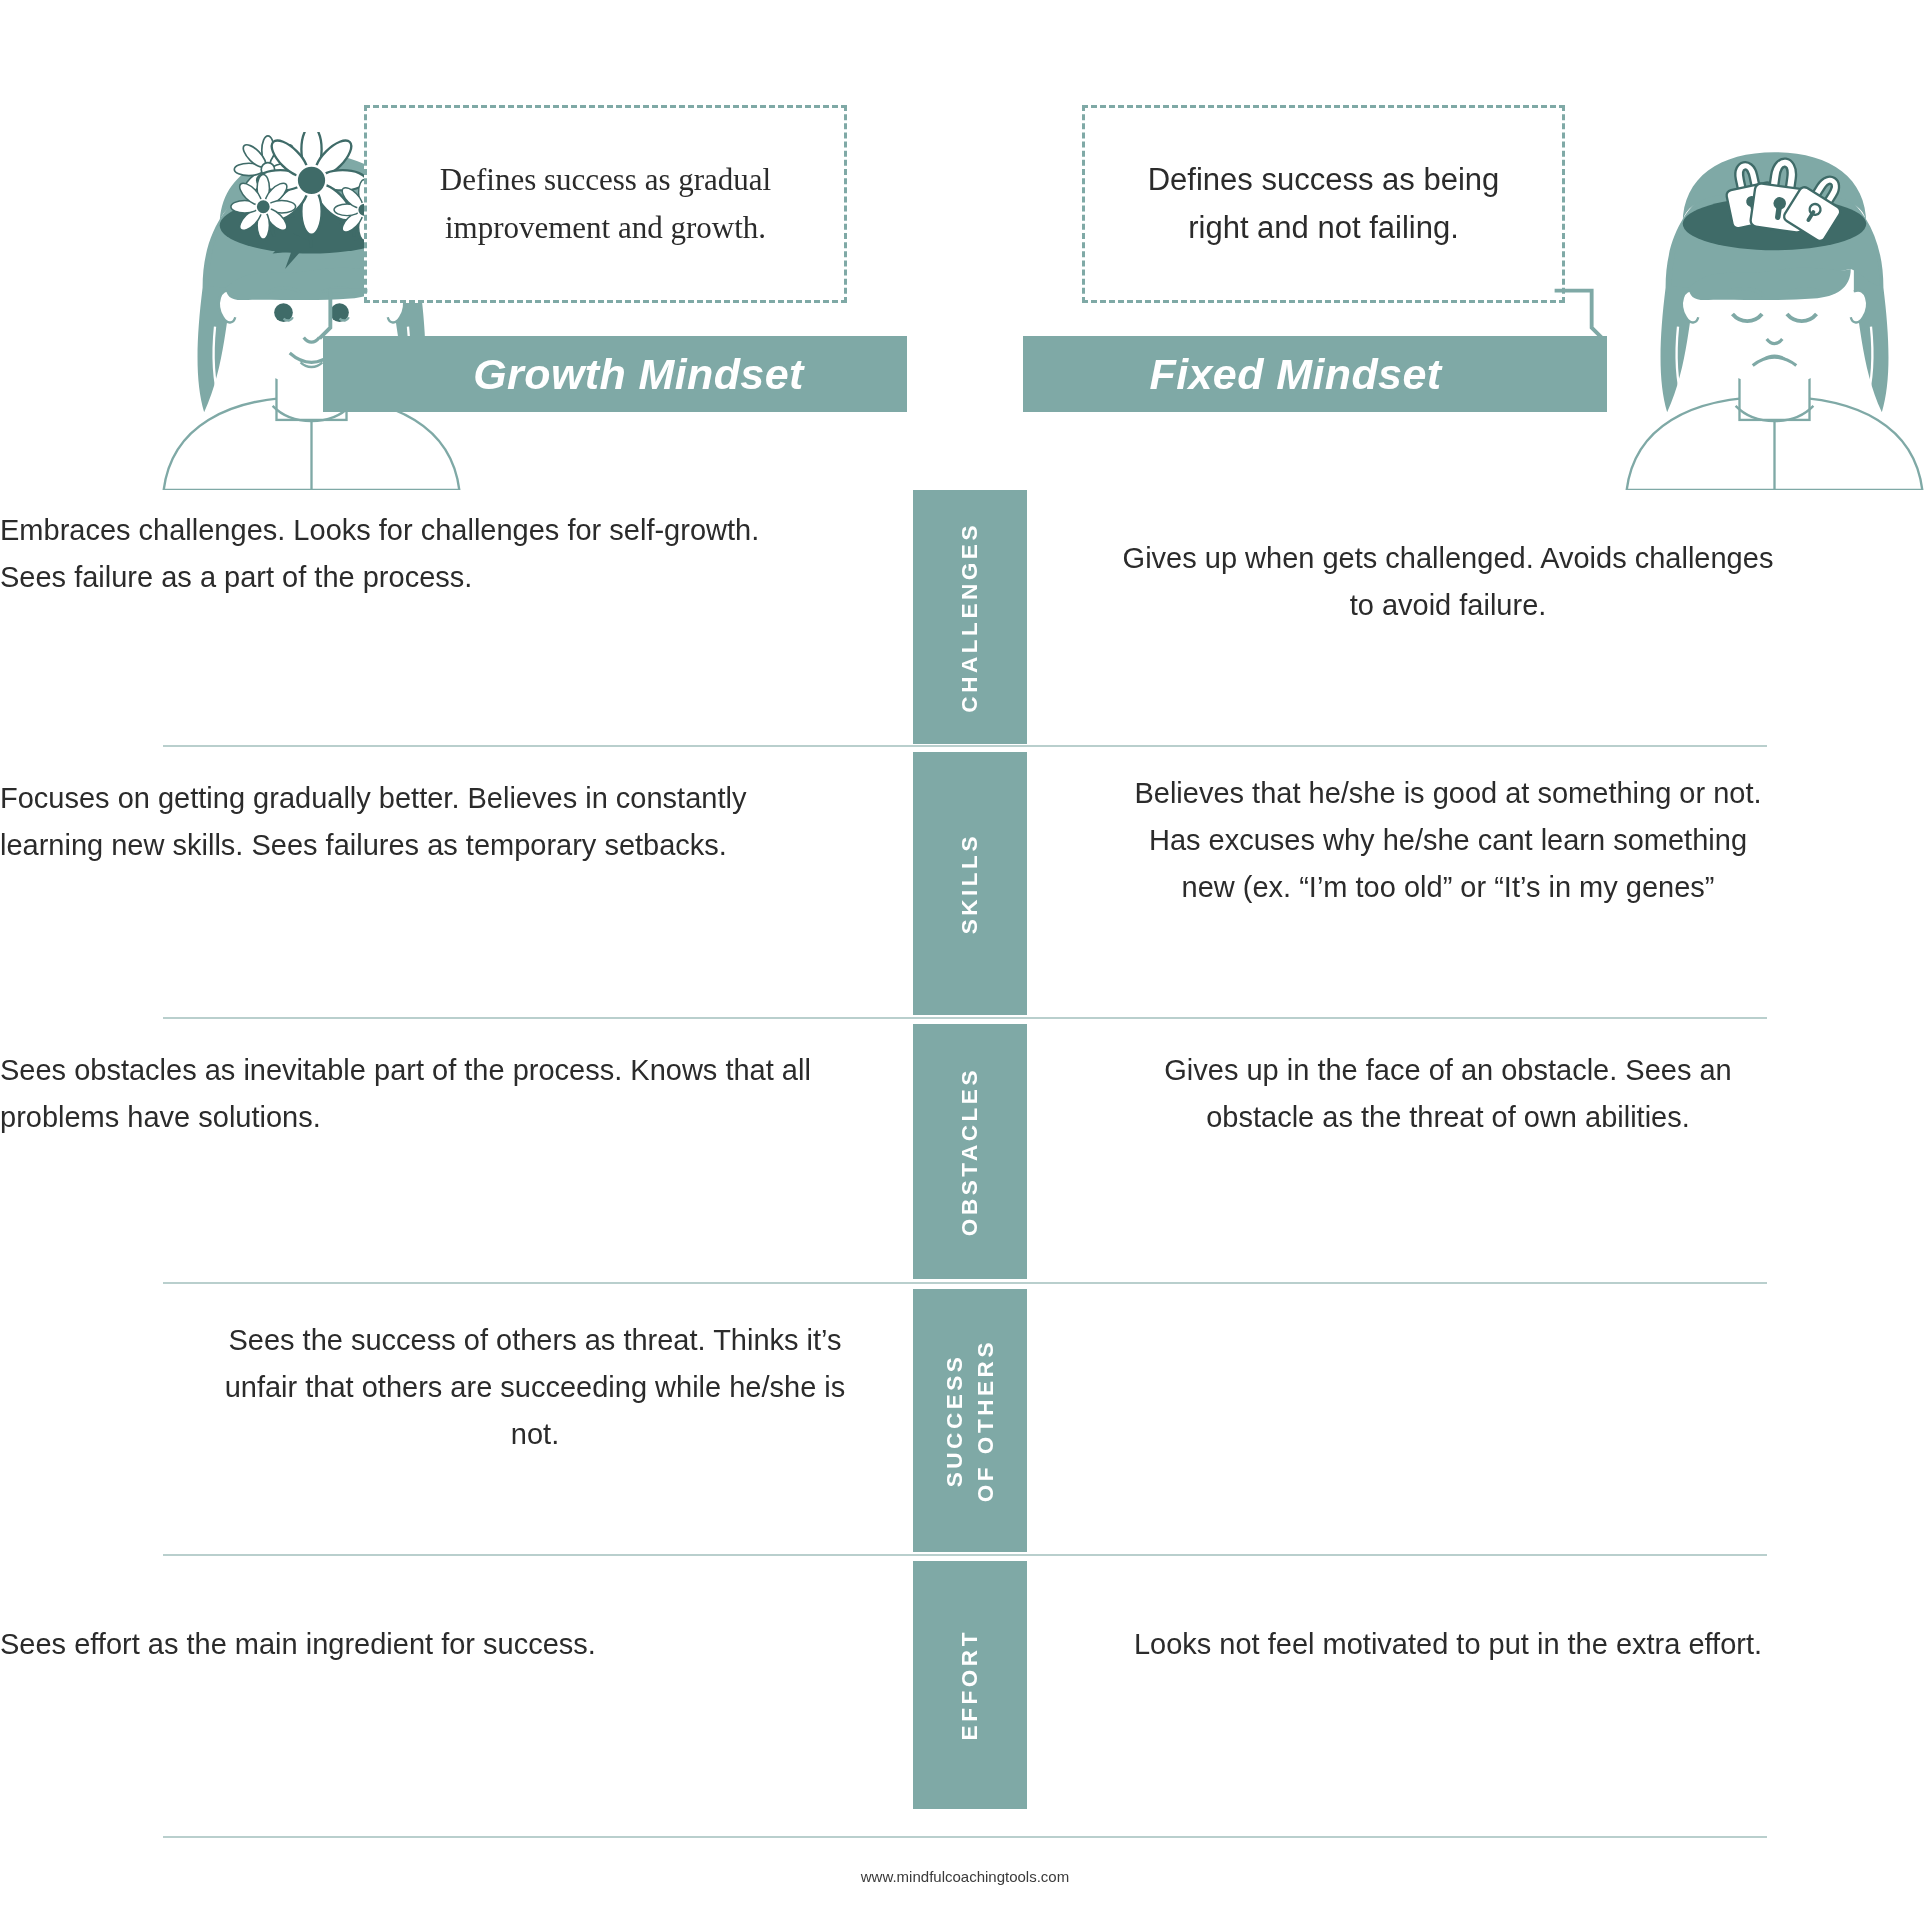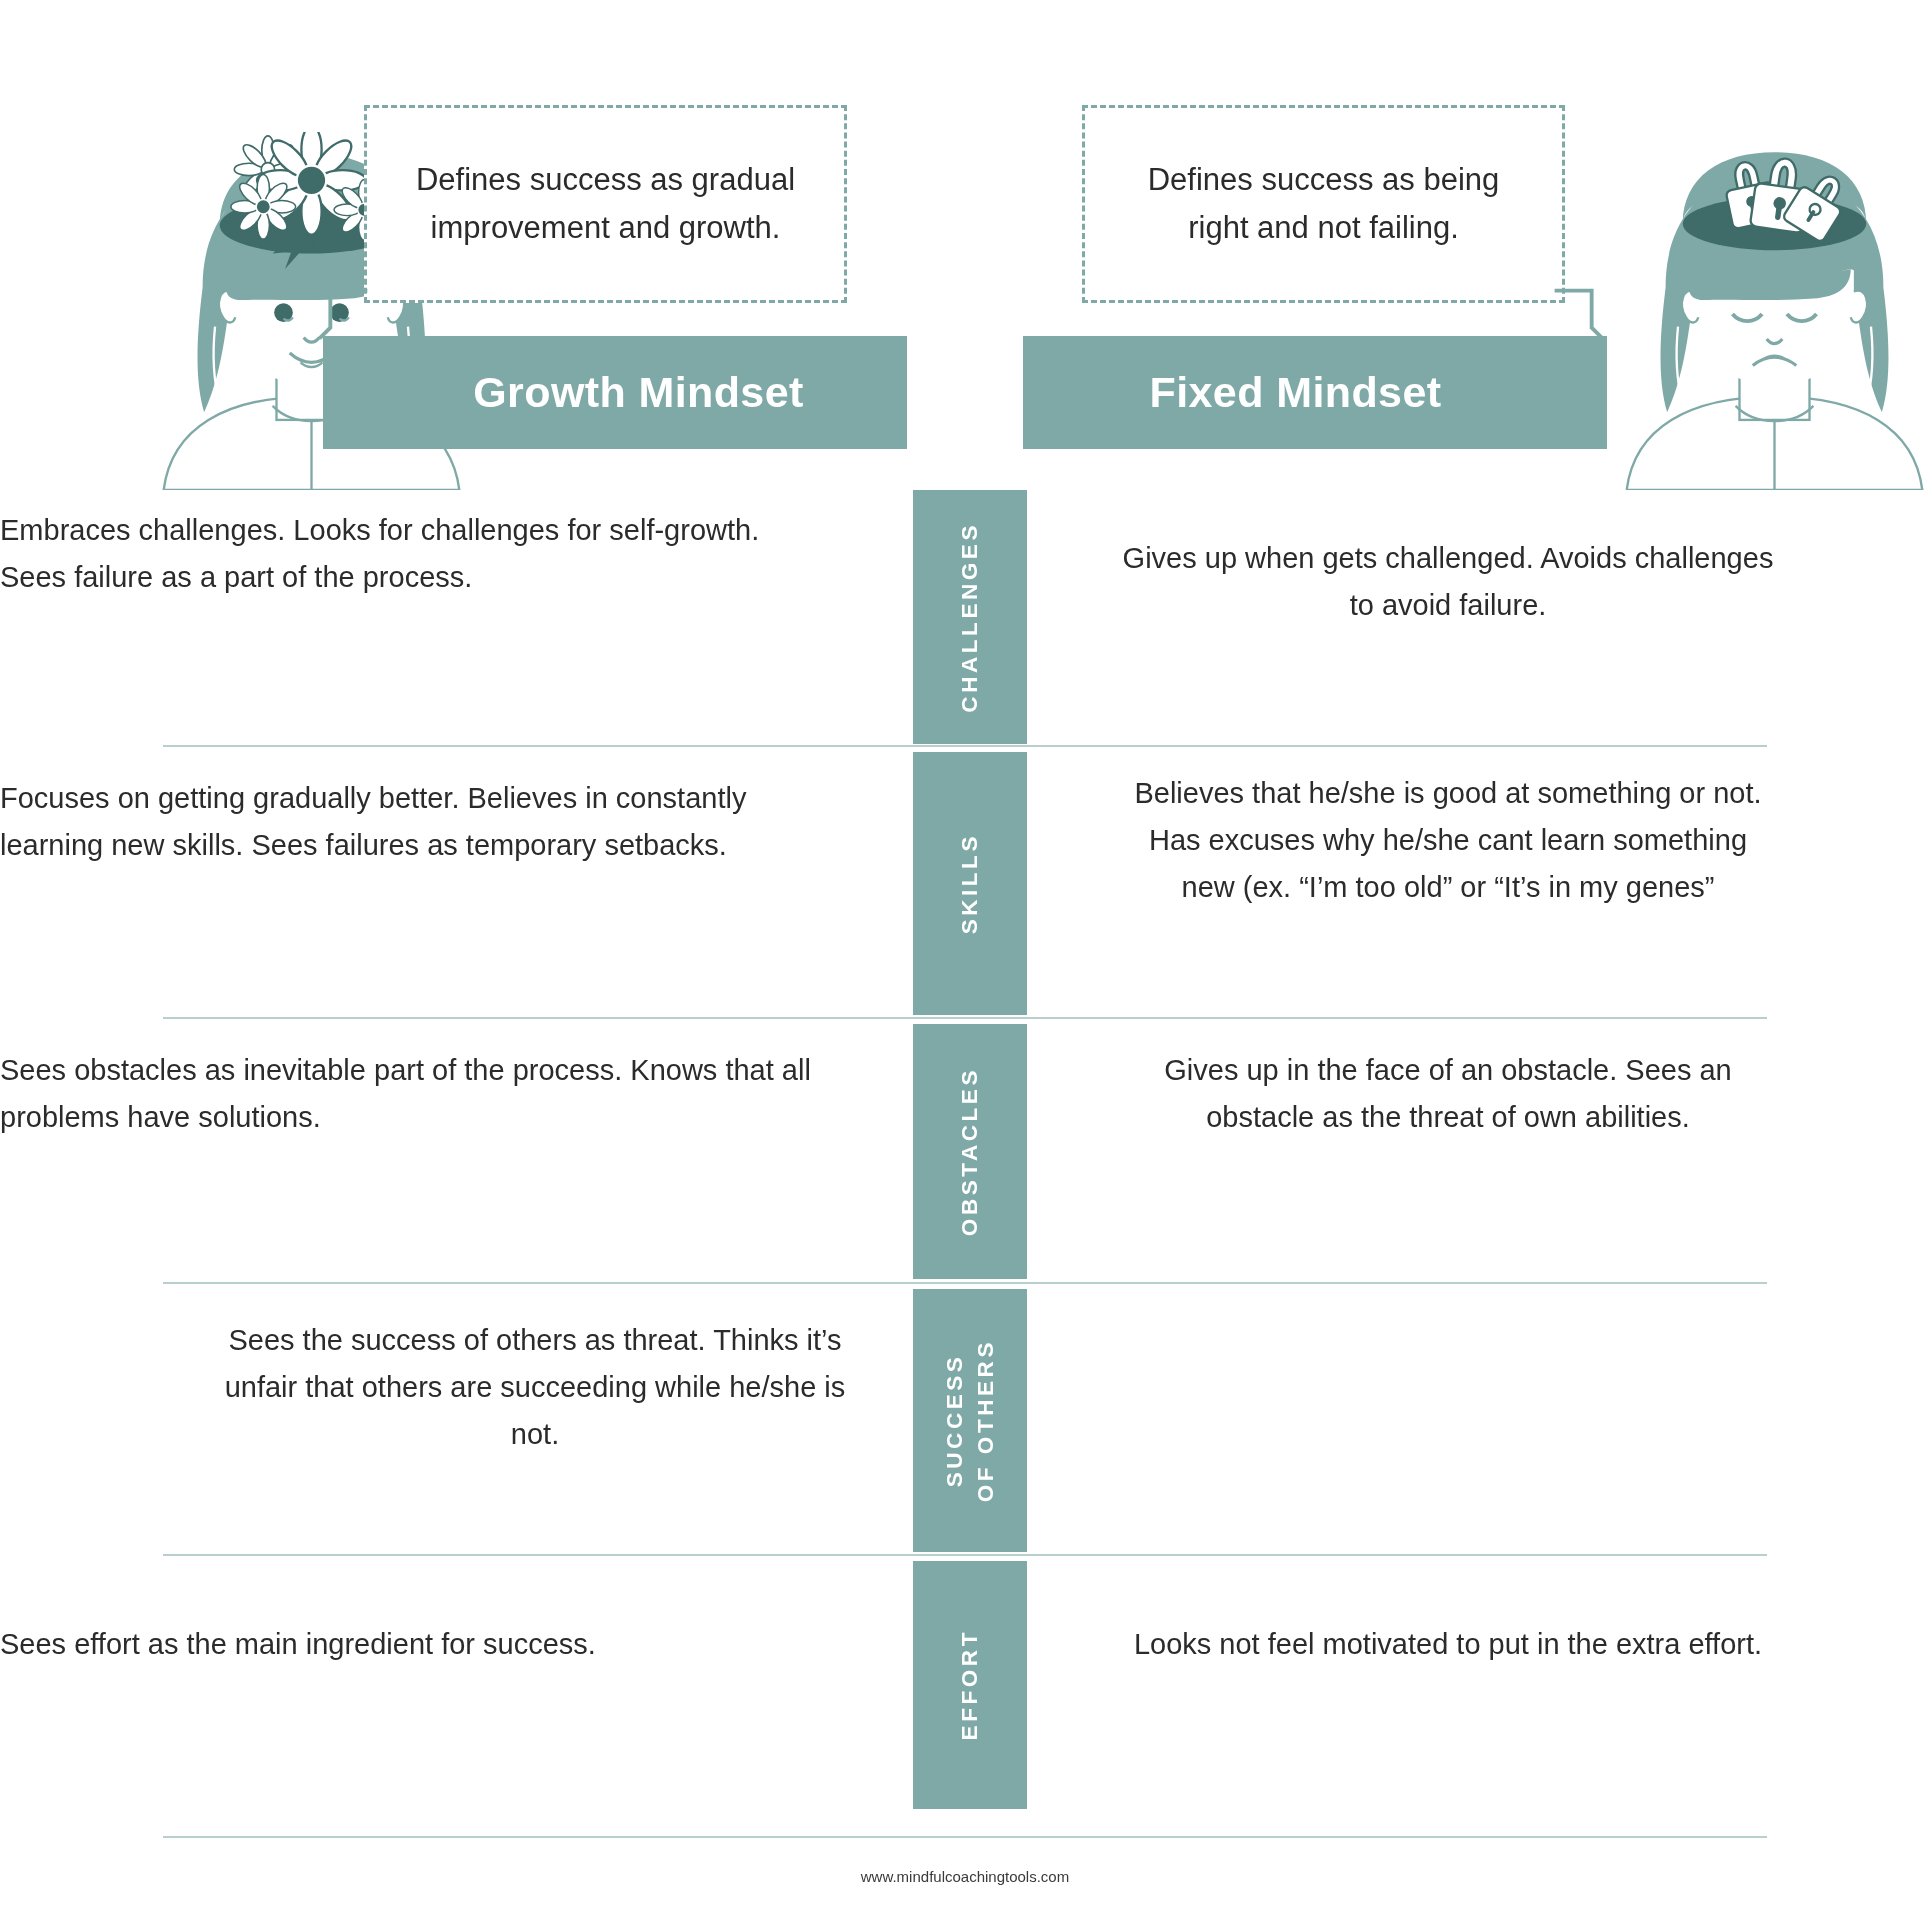--- a/index.html
+++ b/index.html
@@ -38,21 +38,21 @@
     top: 105px;
     width: 483px;
     height: 198px;
     border: 3.9px dashed #7FA9A6;
     box-sizing: border-box;
     background: #ffffff;
     display: flex;
     align-items: center;
     justify-content: center;
   }
-  .bubble.left  { left: 364px; }
+  .bubble.left  { left: 364px; font-family: Liberation Serif, serif; }
   .bubble.right { left: 1082px; }
   .bubble-text {
     font-size: 31px;
     line-height: 1.55;
     color: #2b2b2b;
     text-align: center;
     padding: 0 36px;
     font-weight: 400;
   }
   .bubble-tail {
@@ -62,25 +62,26 @@
     pointer-events: none;
   }
   .bubble-tail svg { width: 100%; height: 100%; display:block; }
   .bubble-tail.left  { left: 318px; top: 286px; }
   .bubble-tail.right { left: 1550px; top: 286px; }
 
   
   .banner {
     position: absolute;
     top: 336px;
-    height: 113px;
+    height: 76px;
     background: #7FA9A6;
     display: flex;
     align-items: center;
     box-sizing: border-box;
+    font-style: italic;
   }
   .banner.left  { left: 323px; width: 584px; justify-content: center; padding-left: 47px;}
   .banner.right { left: 1023px; width: 584px; justify-content: center; padding-right: 39px;}
   .banner-title {
     color: #ffffff;
     font-size: 43px;
     font-weight: 700;
     letter-spacing: 0.4px;
     white-space: nowrap;
   }

